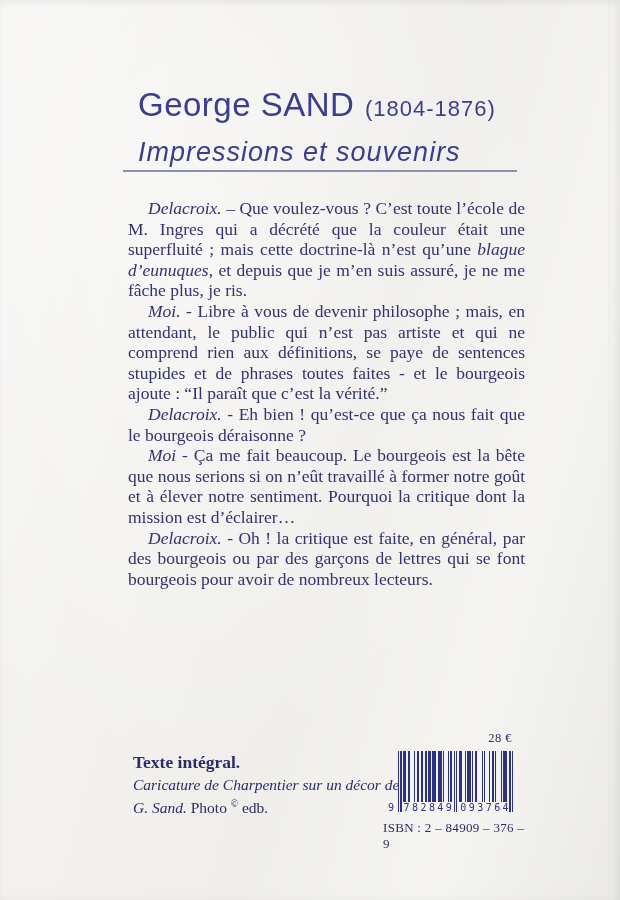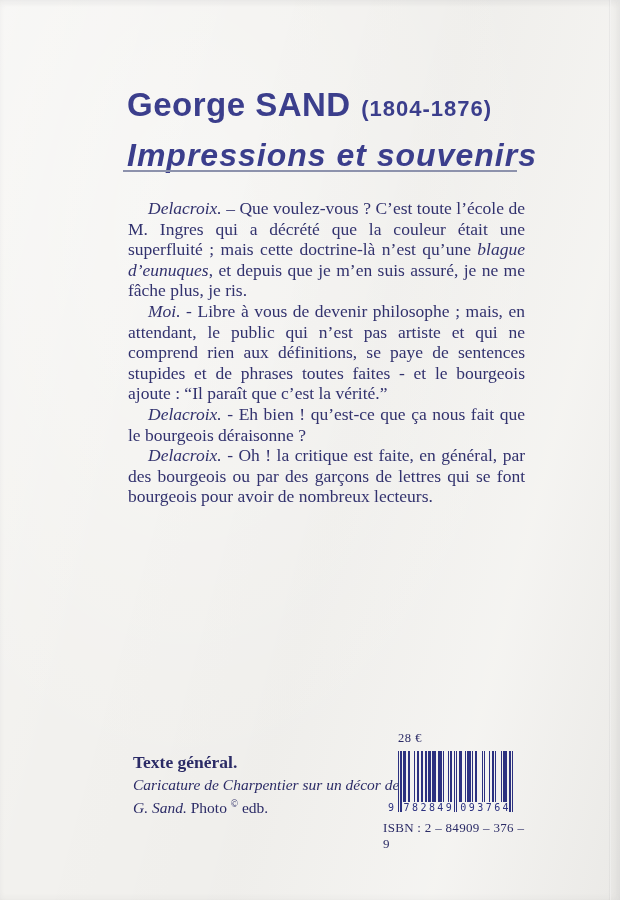--- a/index.html
+++ b/index.html
@@ -13,44 +13,44 @@
       radial-gradient(ellipse at 30% 25%, rgba(255,255,255,.4), rgba(255,255,255,0) 60%);
     box-shadow:inset -5px 0 8px rgba(60,60,70,.06), inset 0 3px 6px rgba(60,60,70,.04);
     overflow:hidden;
     font-family:"Liberation Serif", serif;
   }
   .crease{
     position:absolute;top:0;bottom:0;right:9px;width:2px;
     background:linear-gradient(to right, rgba(90,90,100,.10), rgba(255,255,255,.5));
   }
   
-  .header{position:absolute;left:127px;top:86px;white-space:nowrap;font-weight:bold;}
+  .header{position:absolute;left:138px;top:86px;white-space:nowrap;}
   .author-line{font-family:"Liberation Sans", sans-serif;}
   .author{font-size:33px;letter-spacing:.5px;}
   .dates{font-size:22px;letter-spacing:1px;margin-left:6px;}
   .book-title{
     margin-top:13px;
     font-family:"Liberation Sans", sans-serif;
-    font-style:italic;font-size:32px;letter-spacing:1px;
+    font-style:italic;font-size:27px;letter-spacing:1px;
   }
   .rule{position:absolute;left:123px;top:170px;width:394px;height:1.5px;background:#8d92ac;}
   
   .dialogue{
     position:absolute;left:128px;top:198px;width:397px;
     font-size:17.5px;line-height:20.6px;
     text-align:justify;
   }
   .dialogue p{margin:0;text-indent:20px;}
   .dialogue em{}
   
   .credits{position:absolute;left:133px;top:753px;font-size:15.5px;line-height:19.5px;}
   .full-text{font-weight:bold;font-size:17.5px;margin-bottom:2px;}
   .credit-line em{font-style:italic;}
   .credit-line sup{font-size:62%;vertical-align:super;}
-  .price{position:absolute;left:398px;top:731px;width:114px;text-align:left;font-size:12.5px;letter-spacing:.5px;}
+  .price{position:absolute;left:398px;top:731px;width:114px;text-align:right;font-size:12.5px;letter-spacing:.5px;}
   .barcode{position:absolute;left:398px;top:751px;width:115px;height:61px;}
   .barcode svg{position:absolute;left:0;top:0;}
   .bc-lead{position:absolute;left:-10px;bottom:-1px;font-family:"DejaVu Sans Mono", monospace;font-size:10px;}
   .bc-digits{
     position:absolute;bottom:-1px;height:11px;
     display:flex;justify-content:space-between;
     font-family:"DejaVu Sans Mono", monospace;font-size:10px;line-height:11px;
   }
   .bc-g1{left:4.8%;width:42%;}
   .bc-g2{left:54.2%;width:42%;}
@@ -68,25 +68,26 @@
     </div>
     <div class="book-title">Impressions et souvenirs</div>
   </header>
 
   <div class="rule" style="background: rgb(141, 146, 172);"></div>
 
   <main id="dialogue" class="dialogue">
       <p><em>Delacroix.</em><span> – Que voulez-vous ? C’est toute l’école de M. Ingres qui a décrété que la couleur était une superfluité ; mais cette doctrine-là n’est qu’une </span><em>blague d’eunuques</em><span>, et depuis que je m’en suis assuré, je ne me fâche plus, je ris.</span></p>
       <p><em>Moi.</em><span> - Libre à vous de devenir philosophe ; mais, en attendant, le public qui n’est pas artiste et qui ne comprend rien aux définitions, se paye de sentences stupides et de phrases toutes faites - et le bourgeois ajoute : “Il paraît que c’est la vérité.”</span></p>
       <p><em>Delacroix.</em><span> - Eh bien ! qu’est-ce que ça nous fait que le bourgeois déraisonne ?</span></p>
+      <p><em>Moi</em><span> - Ça me fait beaucoup. Le bourgeois est la bête que nous serions si on n’eût travaillé à former notre goût et à élever notre sentiment. Pourquoi la critique dont la mission est d’éclairer…</span></p>
       <p><em>Delacroix.</em><span> - Oh ! la critique est faite, en général, par des bourgeois ou par des garçons de lettres qui se font bourgeois pour avoir de nombreux lecteurs.</span></p>
     </main>
 
   <div class="credits" style="color: rgb(43, 43, 102);">
-    <div class="full-text">Texte général.</div>
+    <div class="full-text">Texte intégral.</div>
     <div id="credit-lines">
         <div class="credit-line"><em>Caricature de Charpentier sur un décor de</em></div>
         <div class="credit-line"><em>G. Sand.</em><span> Photo </span><sup>©</sup><span> edb.</span></div>
       </div>
   </div>
 
   <div class="price" style="color: rgb(43, 43, 102);">28 €</div>
 
   <div class="barcode" id="barcode">
       <svg width="115" height="61" viewBox="0 0 95 61" preserveAspectRatio="none" shape-rendering="crispEdges" fill="#2c3180">

